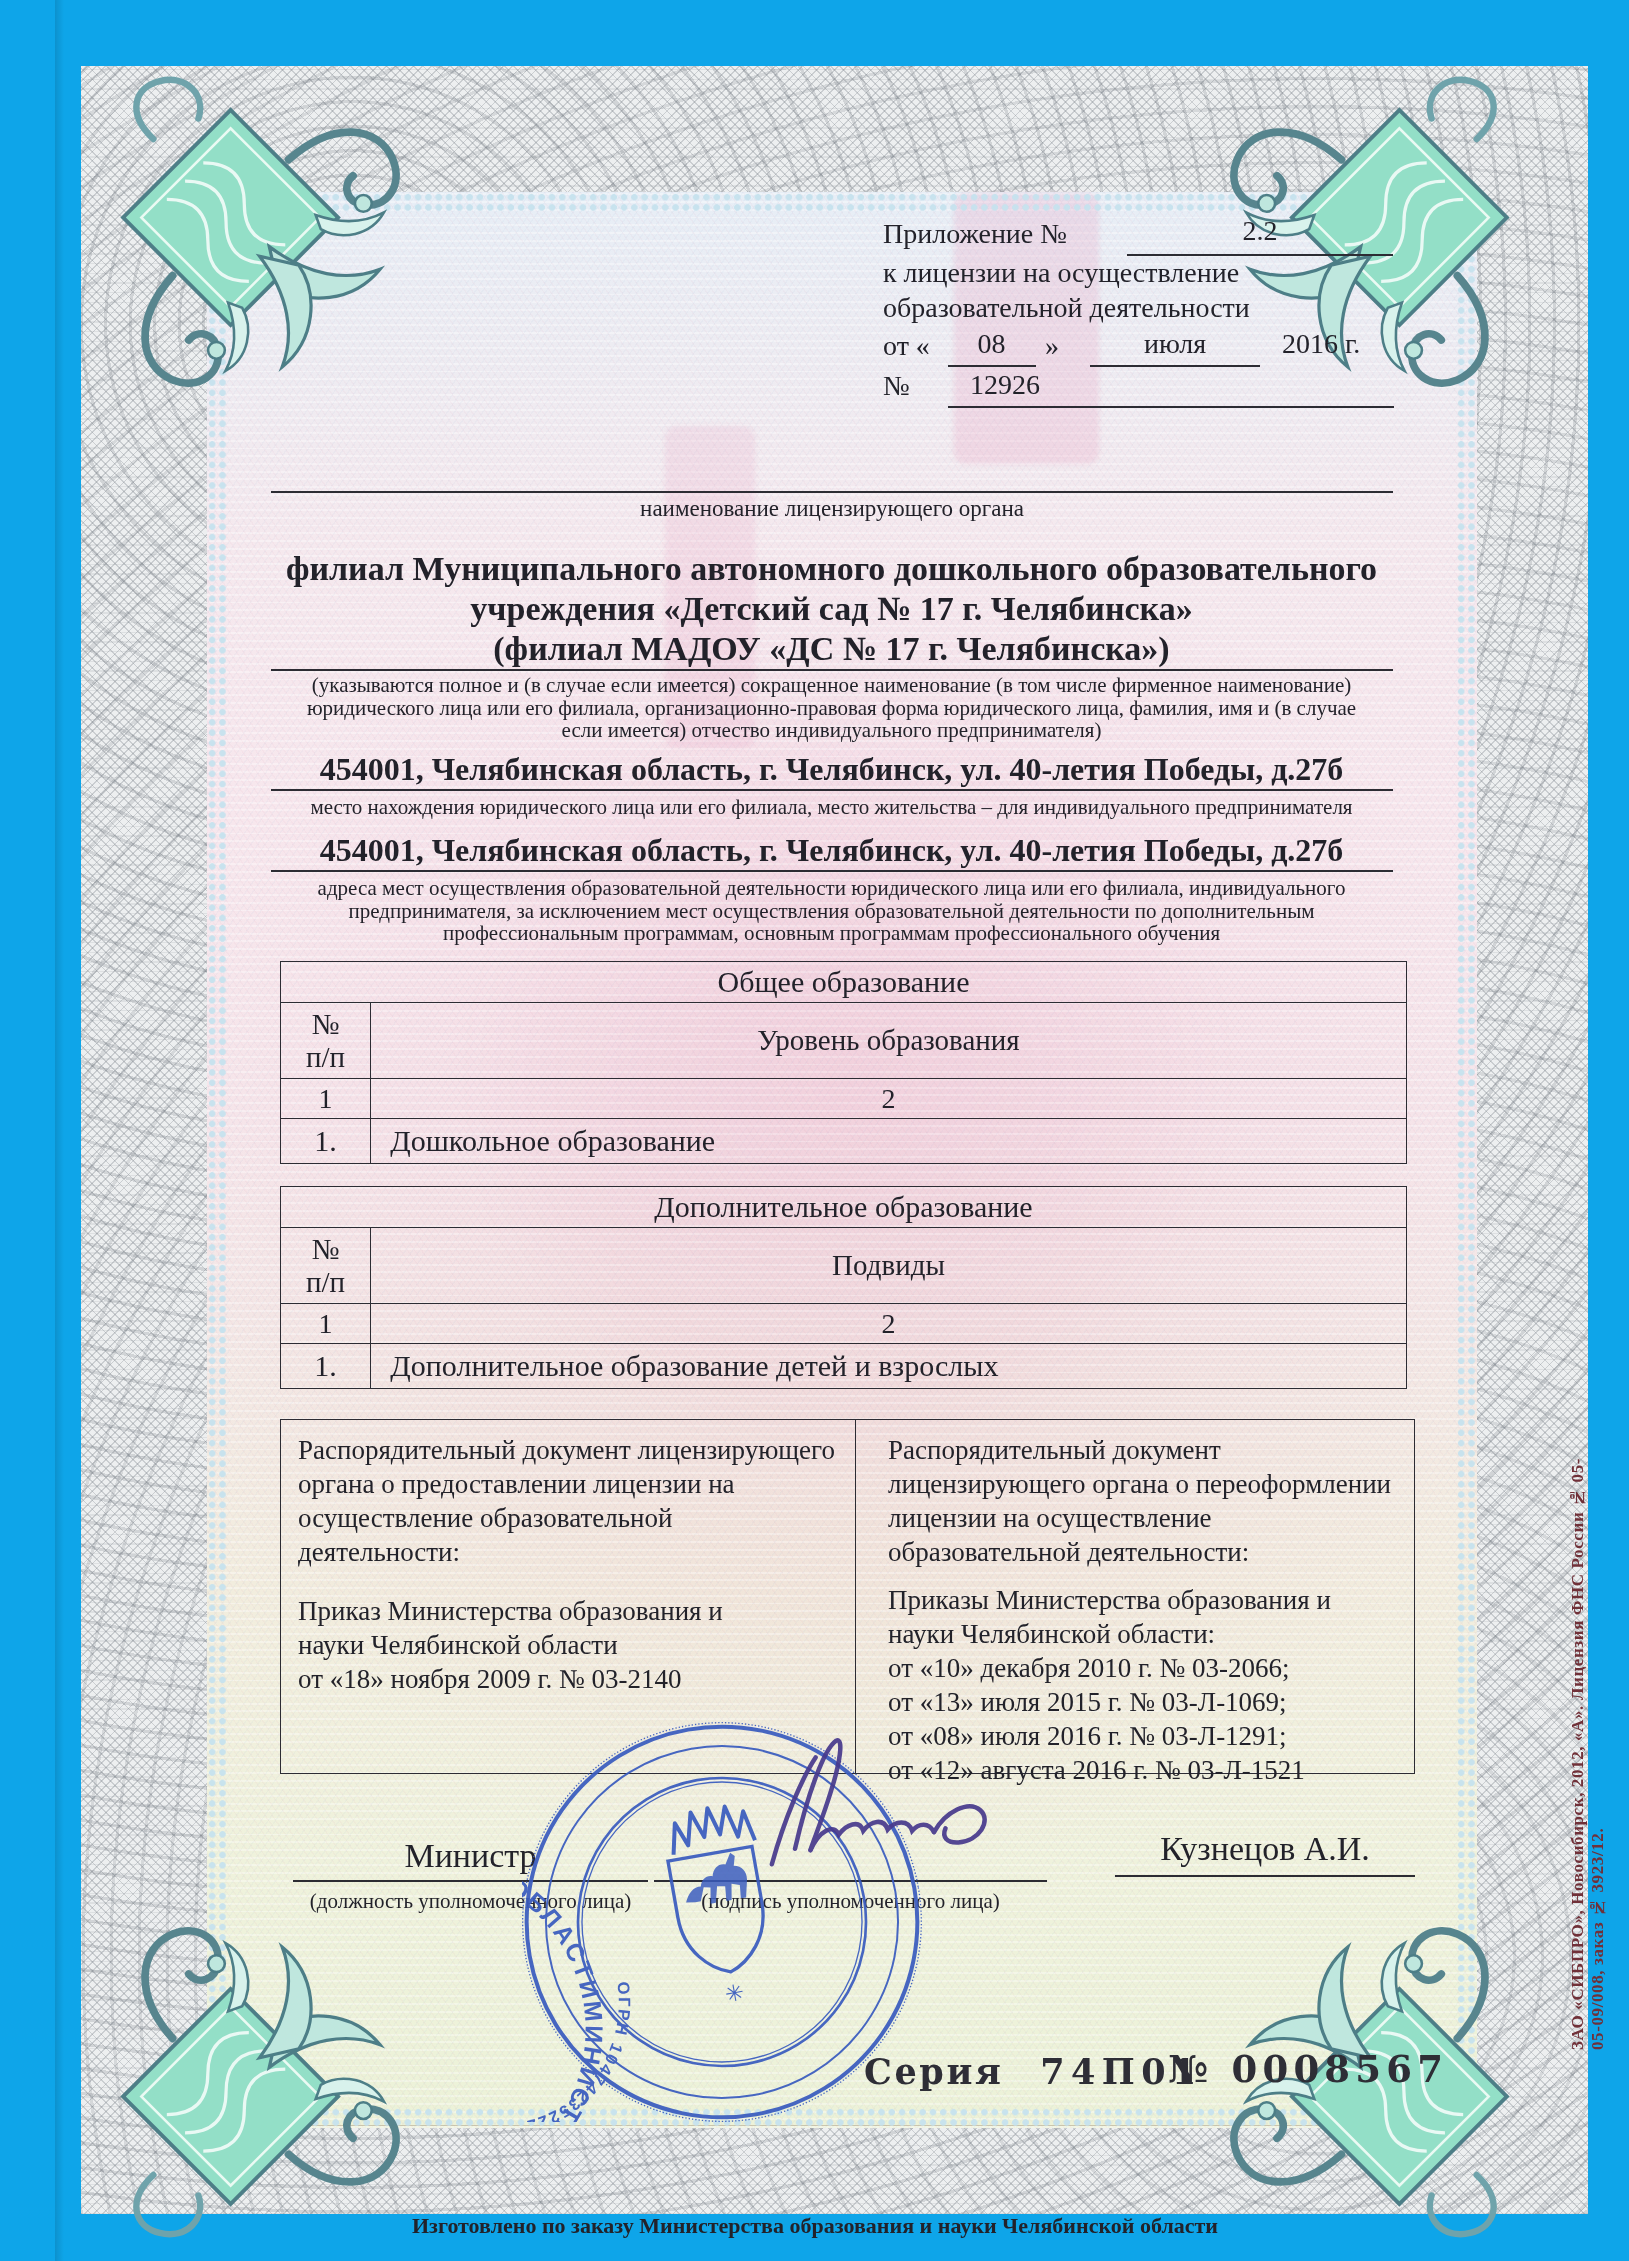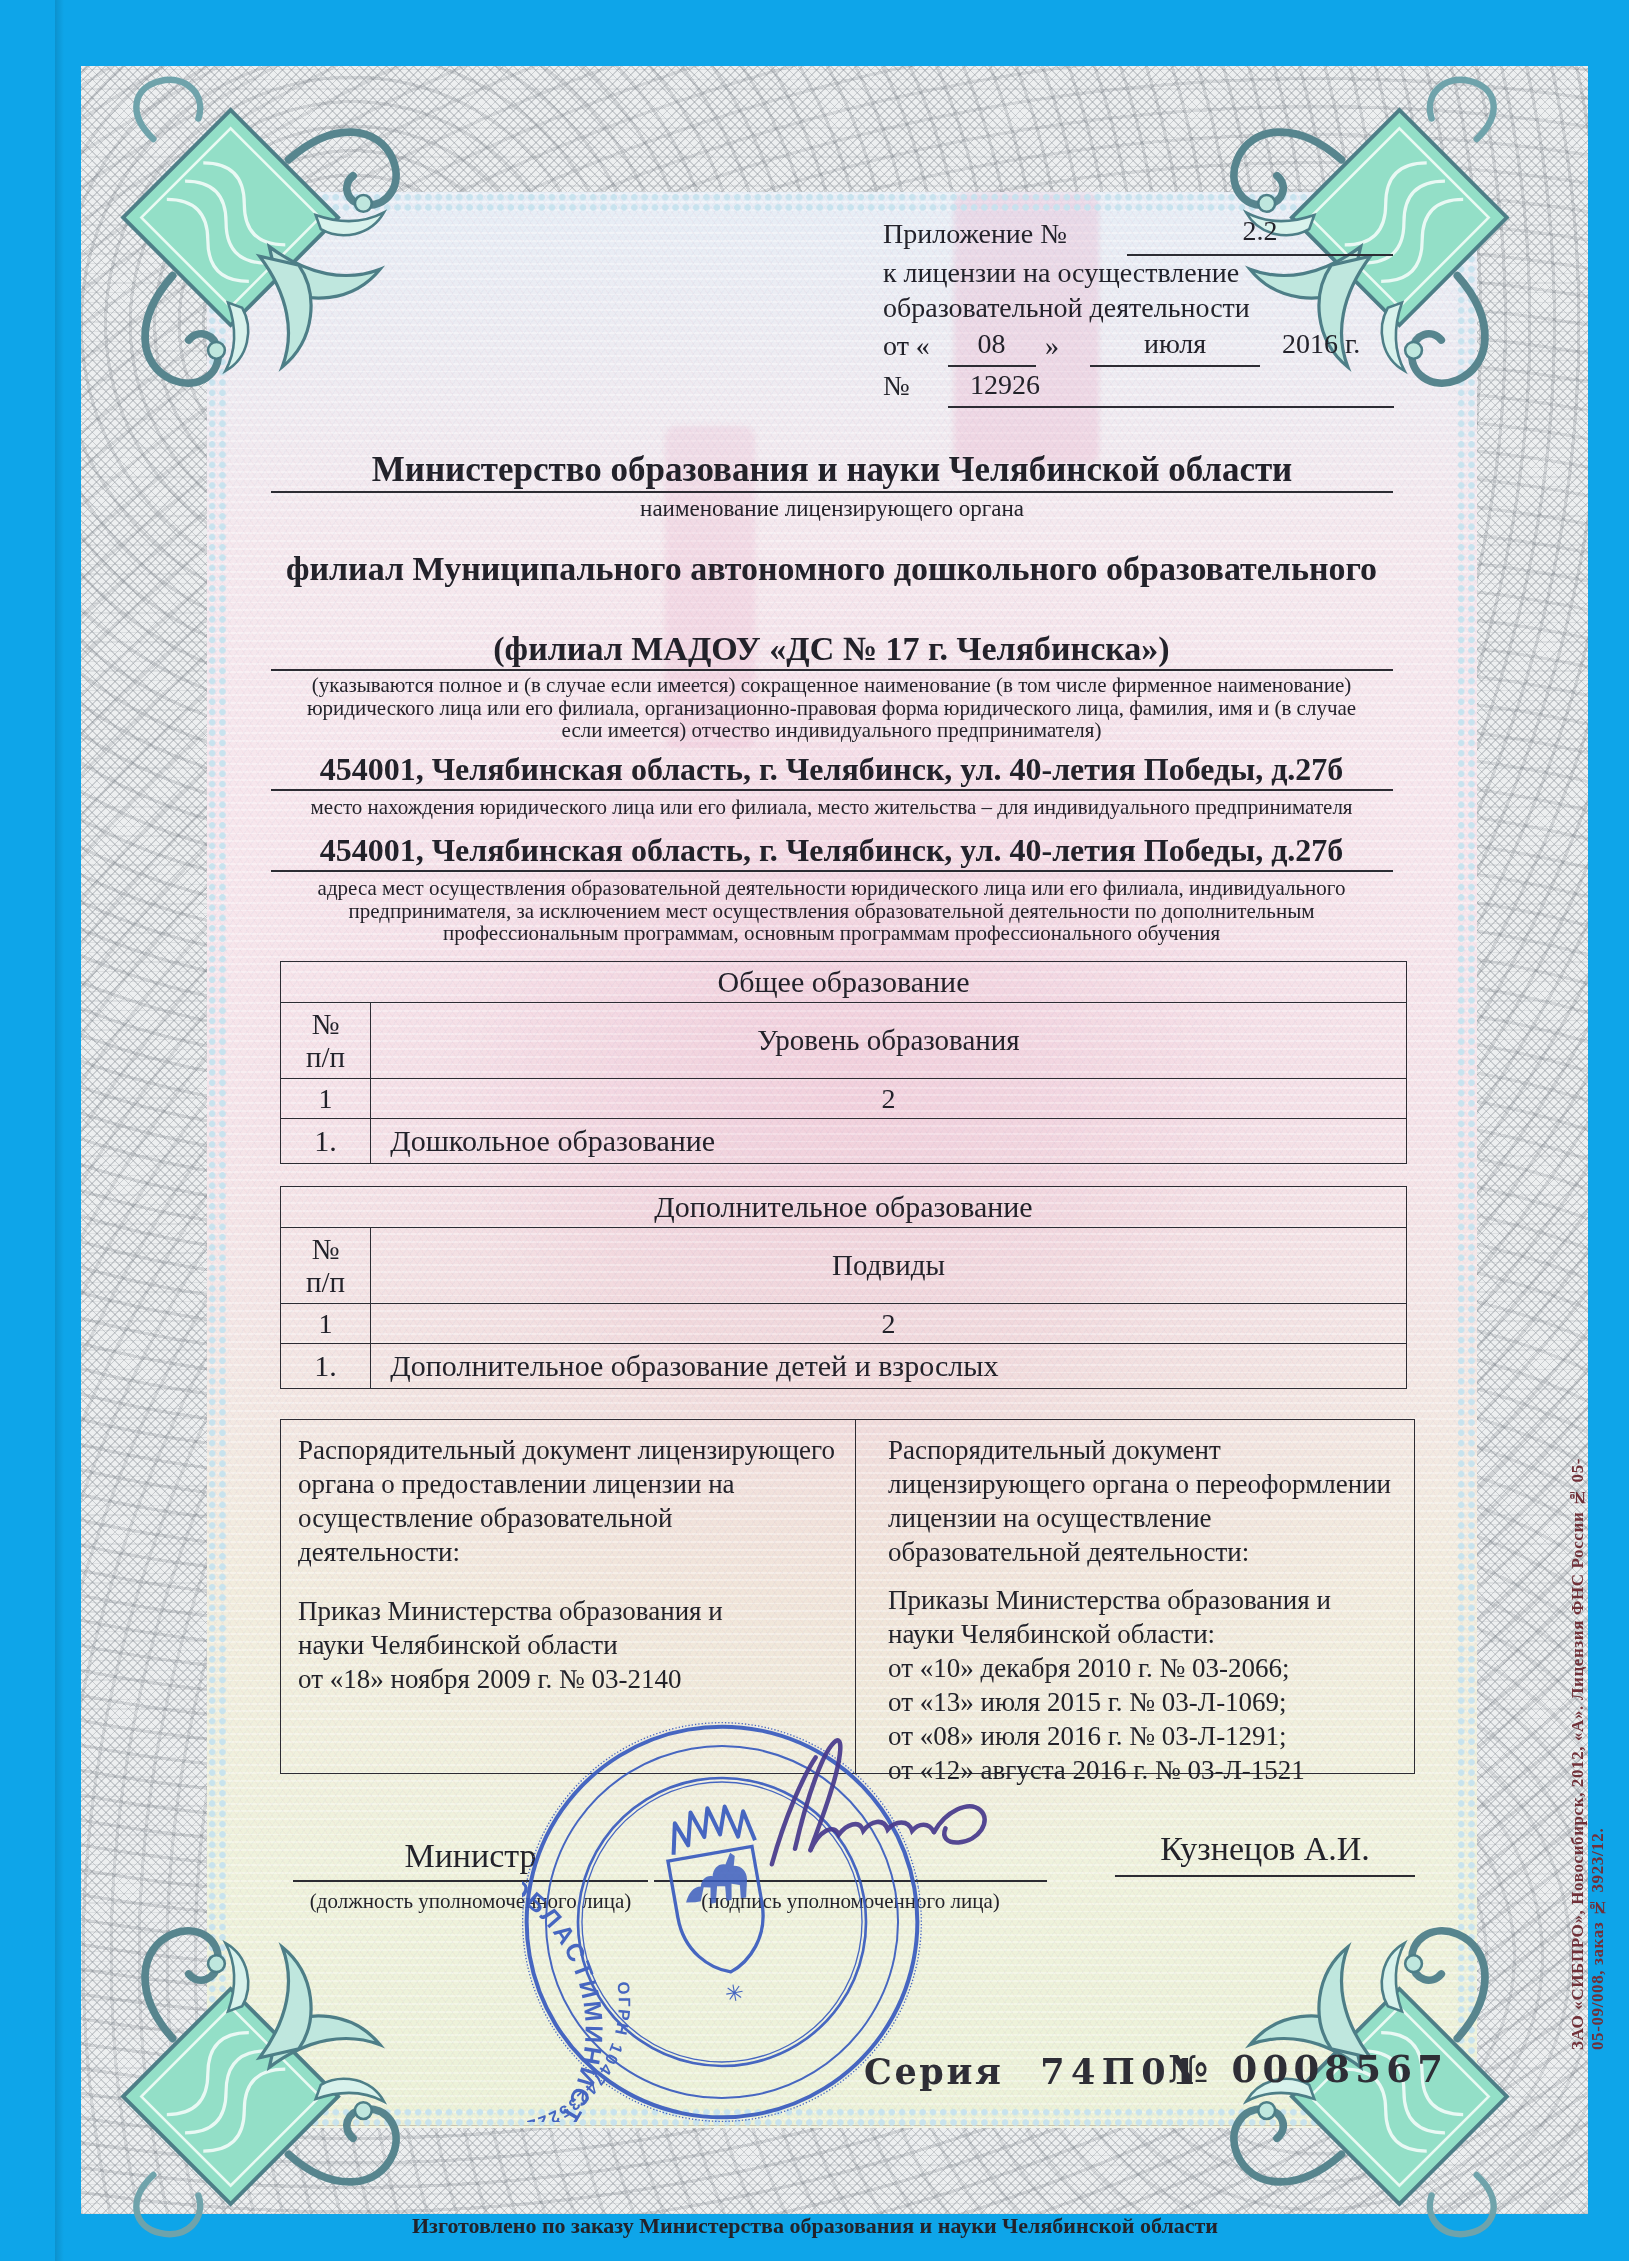--- a/index.html
+++ b/index.html
@@ -152,25 +152,25 @@
   <div class="rule" style="left:948px;top:365px;width:88px"></div>
   <div class="t" style="left:1045px;top:330px;font-size:28px">»</div>
   <div class="t ctr" style="left:1090px;top:328px;width:170px;font-size:28px">июля</div>
   <div class="rule" style="left:1090px;top:365px;width:170px"></div>
   <div class="t" style="left:1282px;top:328px;font-size:28px">2016 г.</div>
 
   <div class="t" style="left:883px;top:370px;font-size:28px">№</div>
   <div class="t" style="left:970px;top:369px;font-size:28px">12926</div>
   <div class="rule" style="left:948px;top:406px;width:446px"></div>
 
-  <div class="t ctr b" style="left:271px;top:450px;width:1122px;font-size:35px">Министерство образования и науки Челябинской области</div>
   <div class="rule" style="left:271px;top:491px;width:1122px"></div>
   <div class="t ctr" style="left:271px;top:496px;width:1122px;font-size:23px">наименование лицензирующего органа</div>
 
   <div class="t ctr b" style="left:232px;top:549px;width:1199px;font-size:34px">филиал Муниципального автономного дошкольного образовательного</div>
+  <div class="t ctr b" style="left:232px;top:589px;width:1199px;font-size:34px">учреждения «Детский сад № 17 г. Челябинска»</div>
   <div class="t ctr b" style="left:232px;top:629px;width:1199px;font-size:34px">(филиал МАДОУ «ДС № 17 г. Челябинска»)</div>
   <div class="rule" style="left:271px;top:669px;width:1122px"></div>
   <div class="t ctr small pre" style="left:251px;top:674px;width:1161px">(указываются полное и (в случае если имеется) сокращенное наименование (в том числе фирменное наименование)
 юридического лица или его филиала, организационно-правовая форма юридического лица, фамилия, имя и (в случае
 если имеется) отчество индивидуального предпринимателя)</div>
 
   <div class="t ctr b" style="left:251px;top:751px;width:1161px;font-size:32px">454001, Челябинская область, г. Челябинск, ул. 40-летия Победы, д.27б</div>
   <div class="rule" style="left:271px;top:789px;width:1122px"></div>
   <div class="t ctr small" style="left:251px;top:796px;width:1161px">место нахождения юридического лица или его филиала, место жительства – для индивидуального предпринимателя</div>
 

